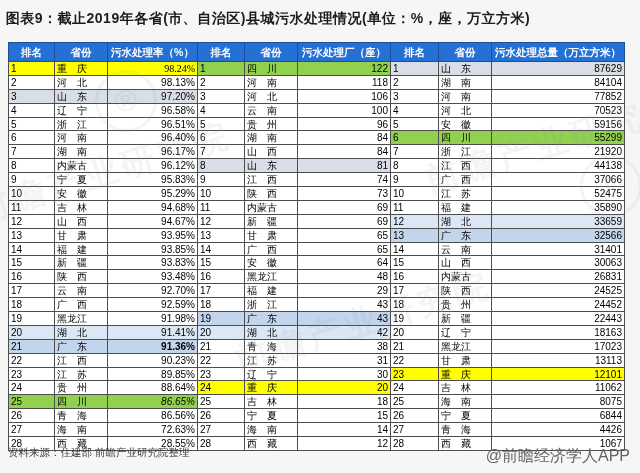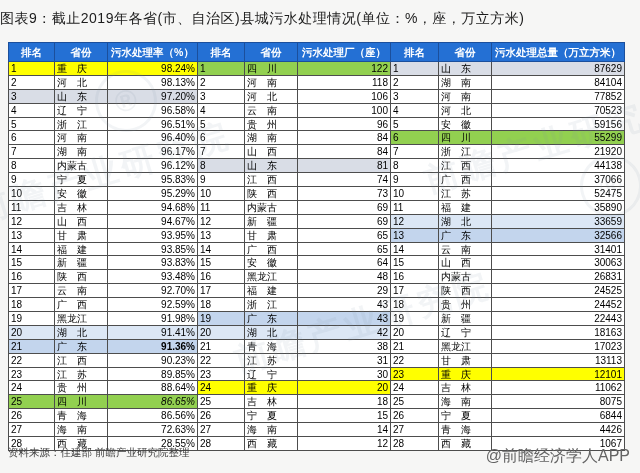--- a/index.html
+++ b/index.html
@@ -3,21 +3,21 @@
 <meta charset="utf-8">
 <style>
   html,body{margin:0;padding:0;}
   body{
     width:640px;height:473px;position:relative;overflow:hidden;
     background:#f6f6f5;
     font-family:"Liberation Sans","DejaVu Sans",sans-serif;
   }
   .title{
     position:absolute;top:10px;left:0;width:536px;
-    text-align:left;font-size:14px;font-weight:normal;color:#1c1c1c;
+    text-align:center;font-size:14px;font-weight:bold;color:#1c1c1c;
     letter-spacing:0.5px;
   }
   .grid-wrap{position:absolute;left:8px;top:42px;}
   table.grid{border-collapse:collapse;table-layout:fixed;background:#c2410c;padding-left:39px;}
   table.grid td,table.grid th{
     border:1px solid #4d4d4d;
     font-size:10px;line-height:11px;
     padding:0 2px;overflow:hidden;white-space:nowrap;
     background:#fff;height:12.9px;color:#000;
   }
@@ -77,21 +77,21 @@
           <th>污水处理厂（座）</th>
           <th>排名</th>
           <th>省份</th>
           <th>污水处理总量（万立方米）</th>
         </tr>
       </thead>
     <tbody id="body-rows">
         <tr>
           <td class="rank" style="background: rgb(255, 255, 0);">1</td>
           <td class="prov" style="background: rgb(255, 255, 0);">重　庆</td>
-          <td class="val" style="background: rgb(255, 255, 0);">98.24%</td>
+          <td class="val" style="background: rgb(255, 255, 0); font-family: Liberation Serif, serif;">98.24%</td>
           <td class="rank" style="background: rgb(146, 208, 80);">1</td>
           <td class="prov" style="background: rgb(146, 208, 80);">四　川</td>
           <td class="val" style="background: rgb(146, 208, 80);">122</td>
           <td class="rank" style="background: rgb(217, 221, 230);">1</td>
           <td class="prov" style="background: rgb(217, 221, 230);">山　东</td>
           <td class="val" style="background: rgb(217, 221, 230);">87629</td>
         </tr>
         <tr>
           <td class="rank">2</td>
           <td class="prov">河　北</td>

